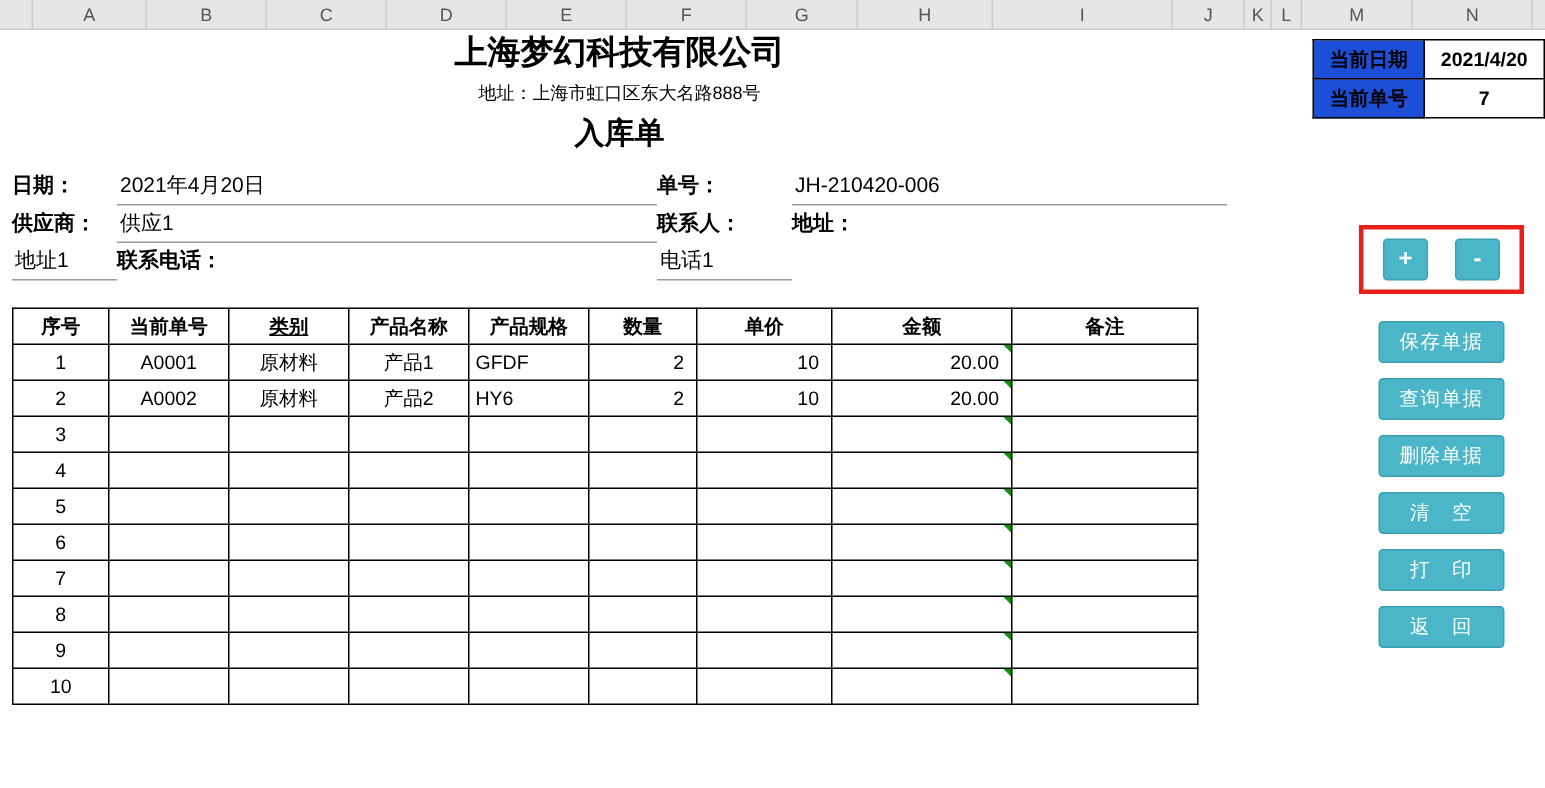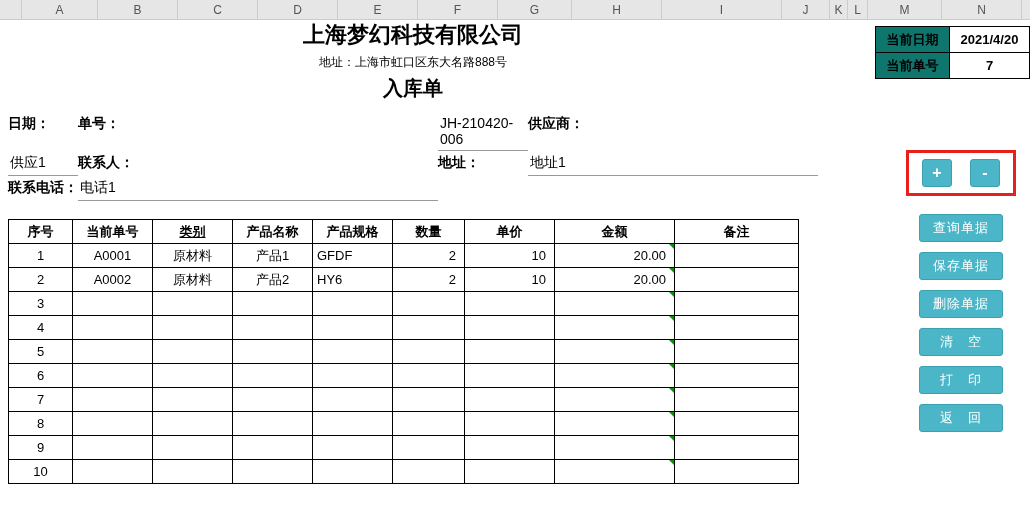--- a/index.html
+++ b/index.html
@@ -90,21 +90,21 @@
     position: absolute;
     top: 26px; right: 0;
     border-collapse: collapse;
     font-size: 13px;
   }
   .topright td {
     border: 1px solid #000;
     height: 26px;
     text-align: center;
   }
-  .topright .lbl { background: #0f766e; font-weight: bold; width: 74px; }
+  .topright .lbl { background: #1d4ed8; font-weight: bold; width: 74px; }
   .topright .val { width: 80px; font-weight: bold; }
   .btn-col {
     position: absolute;
     top: 150px; right: 14px;
     width: 110px;
   }
   .pm-box {
     border: 3px solid #e8201b;
     padding: 6px;
     display: flex;
@@ -164,20 +164,21 @@
 <div class="main-area">
   <div class="content">
     <div class="company-header" style="width:810px;margin-left:8px;">
       <div class="company-title">上海梦幻科技有限公司</div>
       <div class="company-addr">地址：上海市虹口区东大名路888号</div>
       <div class="doc-type">入库单</div>
     </div>
 
     <div class="info-grid">
       <div class="info-label">日期：</div>
+      <div class="info-value">2021年4月20日</div>
       <div class="info-label">单号：</div>
       <div class="info-value">JH-210420-006</div>
 
       <div class="info-label">供应商：</div>
       <div class="info-value">供应1</div>
       <div class="info-label">联系人：</div>
 
       <div class="info-label">地址：</div>
       <div class="info-value">地址1</div>
       <div class="info-label">联系电话：</div>
@@ -325,19 +326,19 @@
     <td class="val">7</td>
   </tr>
 </tbody>
   </table>
 
 <div class="btn-col">
   <div class="pm-box">
     <div class="pm-btn">+</div>
     <div class="pm-btn">-</div>
   </div>
+  <div class="action-btn">保存单据</div>
   <div class="action-btn">查询单据</div>
-  <div class="action-btn">保存单据</div>
   <div class="action-btn">删除单据</div>
   <div class="action-btn">清　空</div>
   <div class="action-btn">打　印</div>
   <div class="action-btn">返　回</div>
 </div>
 
 </body></html>

